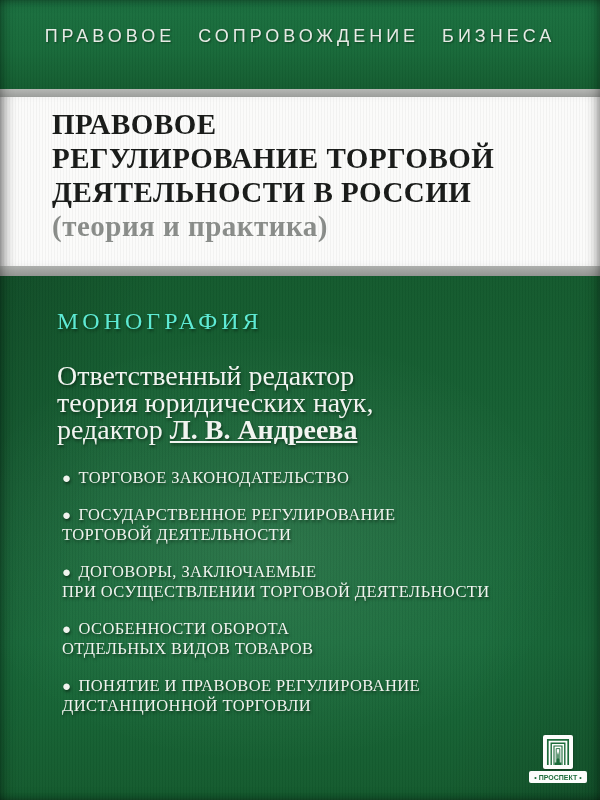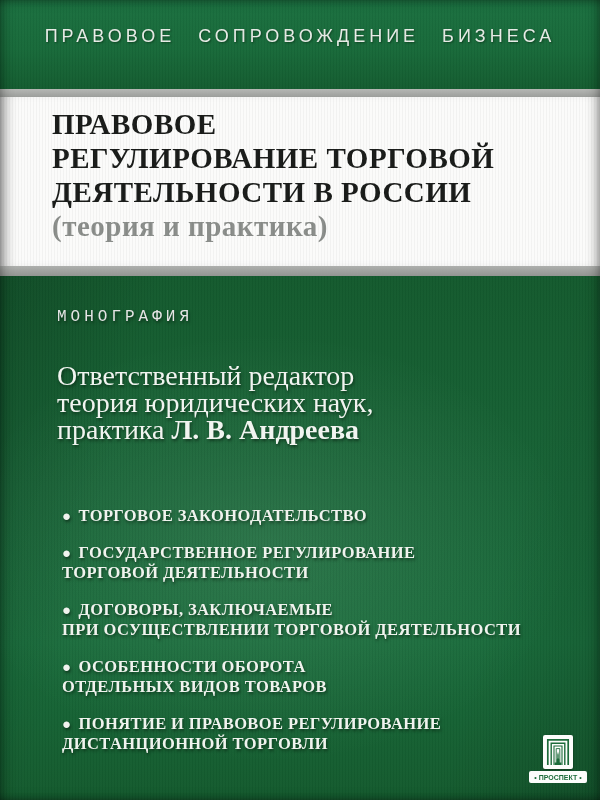--- a/index.html
+++ b/index.html
@@ -57,35 +57,34 @@
   .body-green{
     position:absolute;left:0;top:276px;width:600px;height:524px;z-index:1;
     background:
       radial-gradient(ellipse 430px 300px at 44% 52%, rgba(225,255,235,.10), rgba(225,255,235,0) 72%),
       linear-gradient(105deg, rgba(0,0,0,.16), rgba(0,0,0,0) 22%, rgba(0,0,0,0) 78%, rgba(0,0,0,.14)),
       linear-gradient(180deg,#145a2e 0%, #176336 40%, #186a3a 70%, #145a2e 100%);
   }
 
   .type-label{
     position:absolute;left:57px;top:308px;z-index:4;
-    font-size:16px;letter-spacing:4px;color:#e5e5e5;
+    font-size:24px;letter-spacing:4px;color:#5eead4;
     text-shadow:1px 2px 3px rgba(0,15,5,.5);
-    font-family:Liberation Mono, monospace;
   }
   .editor-block{
     position:absolute;left:57px;top:362px;z-index:4;
     font-size:28px;line-height:27px;color:#f1f4f0;
     text-shadow:1px 2px 3px rgba(0,15,5,.5);
   }
-  .editor-name{font-weight:bold;}
+  .editor-name{font-weight:bold;text-decoration:underline;}
 
   .topics{
     position:absolute;left:62px;top:468px;width:480px;z-index:4;
-    font-weight:bold;font-size:16.5px;line-height:20px;letter-spacing:.4px;
-    color:#f0f3ee;text-shadow:1px 2px 3px rgba(0,15,5,.5);margin-top:38px;
+    font-weight:normal;font-size:16.5px;line-height:20px;letter-spacing:.4px;
+    color:#f0f3ee;text-shadow:1px 2px 3px rgba(0,15,5,.5);
   }
   .topic-item{margin-bottom:17px;white-space:pre-line;}
   .topic-bullet{display:inline;margin-right:7px;font-size:15px;}
 
   .publisher{
     position:absolute;right:13px;bottom:17px;z-index:5;
     display:flex;flex-direction:column;align-items:center;gap:2px;
   }
   .publisher-logo-box{
     width:30px;height:34px;background:#fdfdfc;border-radius:2px;
@@ -114,21 +113,21 @@
   <div class="strip bottom"></div>
 
   <div class="body-green"></div>
   <div class="texture"></div>
 
   <div class="type-label">МОНОГРАФИЯ</div>
 
   <div class="editor-block">
     <div>Ответственный редактор</div>
     <div>теория юридических наук,</div>
-    <div><span>практика </span><span class="editor-name">Л. В. Андреева</span></div>
+    <div><span>редактор </span><span class="editor-name">Л. В. Андреева</span></div>
   </div>
 
   <div class="topics">
       <div class="topic-item"><span class="topic-bullet">●</span><span>ТОРГОВОЕ ЗАКОНОДАТЕЛЬСТВО</span></div>
       <div class="topic-item"><span class="topic-bullet">●</span><span>ГОСУДАРСТВЕННОЕ РЕГУЛИРОВАНИЕ
 ТОРГОВОЙ ДЕЯТЕЛЬНОСТИ</span></div>
       <div class="topic-item"><span class="topic-bullet">●</span><span>ДОГОВОРЫ, ЗАКЛЮЧАЕМЫЕ
 ПРИ ОСУЩЕСТВЛЕНИИ ТОРГОВОЙ ДЕЯТЕЛЬНОСТИ</span></div>
       <div class="topic-item"><span class="topic-bullet">●</span><span>ОСОБЕННОСТИ ОБОРОТА
 ОТДЕЛЬНЫХ ВИДОВ ТОВАРОВ</span></div>

